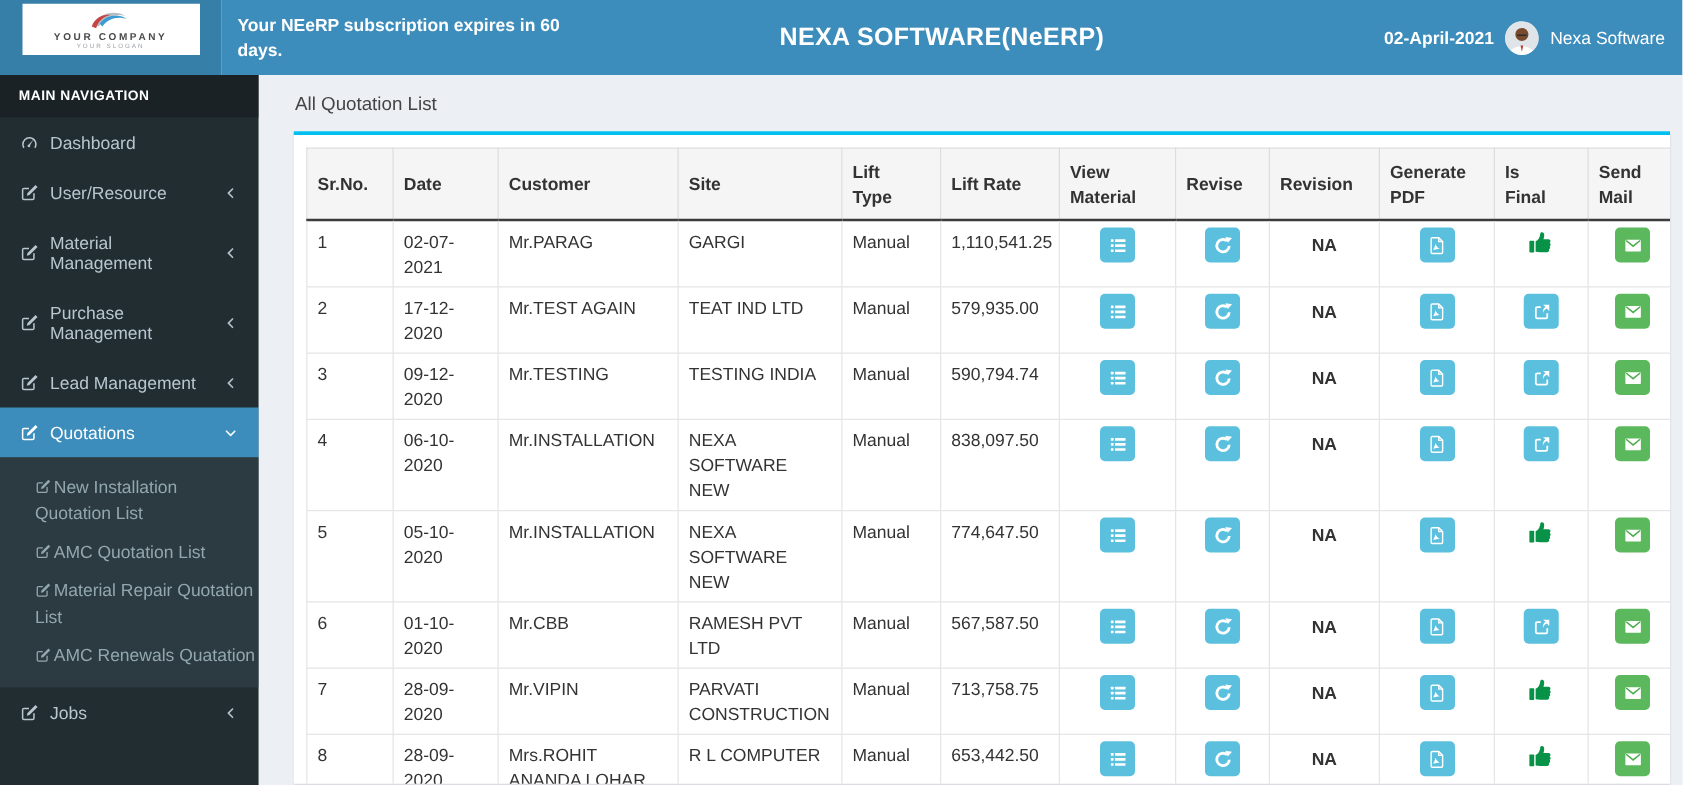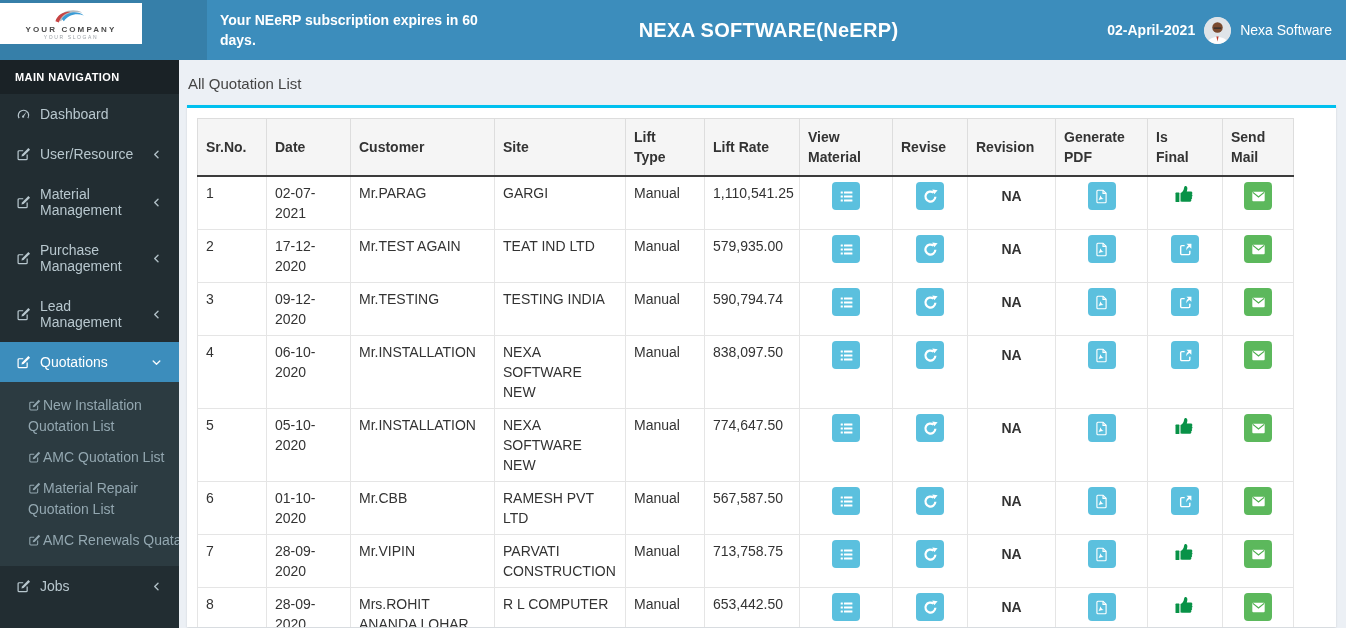--- a/index.html
+++ b/index.html
@@ -8,50 +8,50 @@
     --panel-accent:#00c0ef; --button-info:#5bc0de; --button-success:#5cb85c;
     --thumb-green:#089247;
   }
   *{box-sizing:border-box}
   html,body{margin:0;padding:0}
   body{width:1346px;height:628px;overflow:hidden;font-family:"Liberation Sans",sans-serif;background:var(--content-bg);}
   .app{width:1346px;height:628px;display:flex;flex-direction:column}
 
   
   .top{display:flex;height:60px;flex-shrink:0}
-  .logo-area{width:207px;background:var(--logo-area-blue);display:flex;align-items:flex-start;cursor:pointer}
+  .logo-area{width:177px;background:var(--logo-area-blue);display:flex;justify-content:center;align-items:flex-start;cursor:pointer}
   .logo-box{background:#fff;width:142px;height:41px;margin-top:3px;display:flex;flex-direction:column;align-items:center;justify-content:center;padding:1px 4px}
   .logo-company{font-size:8px;font-weight:700;letter-spacing:2.1px;color:#4a4a4a;white-space:nowrap;margin-top:1px}
   .logo-slogan{font-size:5px;letter-spacing:1.6px;color:#9aa0a6;white-space:nowrap}
   .header-bar{flex:1;background:var(--header-blue);position:relative;display:flex;align-items:center;color:#fff}
   .subscription{margin-left:13px;max-width:285px;font-size:14px;font-weight:700;line-height:1.45;z-index:2}
   .app-title{position:absolute;left:0;right:16px;text-align:center;font-size:20px;font-weight:700;letter-spacing:.3px}
   .header-right{margin-left:auto;display:flex;align-items:center;gap:9px;padding-right:14px;font-size:14px;z-index:2}
   .date{font-weight:700}
   .avatar{width:27px;height:27px;border-radius:50%;overflow:hidden;display:inline-flex;cursor:pointer;background:#dfe4e8}
   .username{cursor:pointer}
 
   
   .layout{display:flex;flex:1;min-height:0}
 
   
-  .sidebar{width:179px;background:var(--sidebar-dark);color:#b8c7ce;flex-shrink:0;font-size:14px}
+  .sidebar{width:207px;background:var(--sidebar-dark);color:#b8c7ce;flex-shrink:0;font-size:14px}
   .nav-header{background:#1a2226;color:#fff;font-size:11px;font-weight:700;letter-spacing:.4px;padding:11px 15px}
   #nav-list{list-style:none;margin:0;padding:0}
   .nav-item{display:flex;align-items:center;gap:9px;padding:12px 15px;cursor:pointer}
   .nav-item .icn{width:16px;display:inline-flex;justify-content:center;flex-shrink:0}
   .nav-item .chev{margin-left:auto;display:inline-flex;opacity:.95}
   .nav-item.active{background:var(--active-blue);color:#fff}
   .treeview{background:var(--submenu-dark);list-style:none;margin:0;padding:8px 0 10px}
   .tv-item{padding:5px 2px 5px 28px;color:#93a7b0;cursor:pointer;line-height:1.5}
   .tv-item .icn{display:inline-flex;vertical-align:-2px;margin-right:2px}
   .tv-item.nowrap{white-space:nowrap;overflow:hidden}
 
   
-  .content{flex:1;background:var(--content-bg);padding:13px 10px 0 8px;overflow:hidden}
+  .content{flex:1;background:var(--content-bg);padding:13px 10px 0 28px;overflow:hidden}
   .page-title{font-size:15px;font-weight:400;color:#444;margin:2px 0 13px 1px}
   .box{background:#fff;border-top:3px solid var(--panel-accent);box-shadow:0 1px 2px rgba(0,0,0,.12);padding:10px;height:522px;overflow:hidden}
 
   
   table{table-layout:fixed;width:1096px;border-collapse:collapse;font-size:14px;color:#333}
   thead th{background:#f5f5f5;border:1px solid #ddd;border-bottom:2px solid #3c3c3c;font-weight:700;text-align:left;padding:8px;vertical-align:middle}
   .hdr{line-height:20px}
   th:nth-child(5) .hdr{max-width:42px}
   th:nth-child(7) .hdr{max-width:62px}
   th:nth-child(10) .hdr{max-width:72px}

